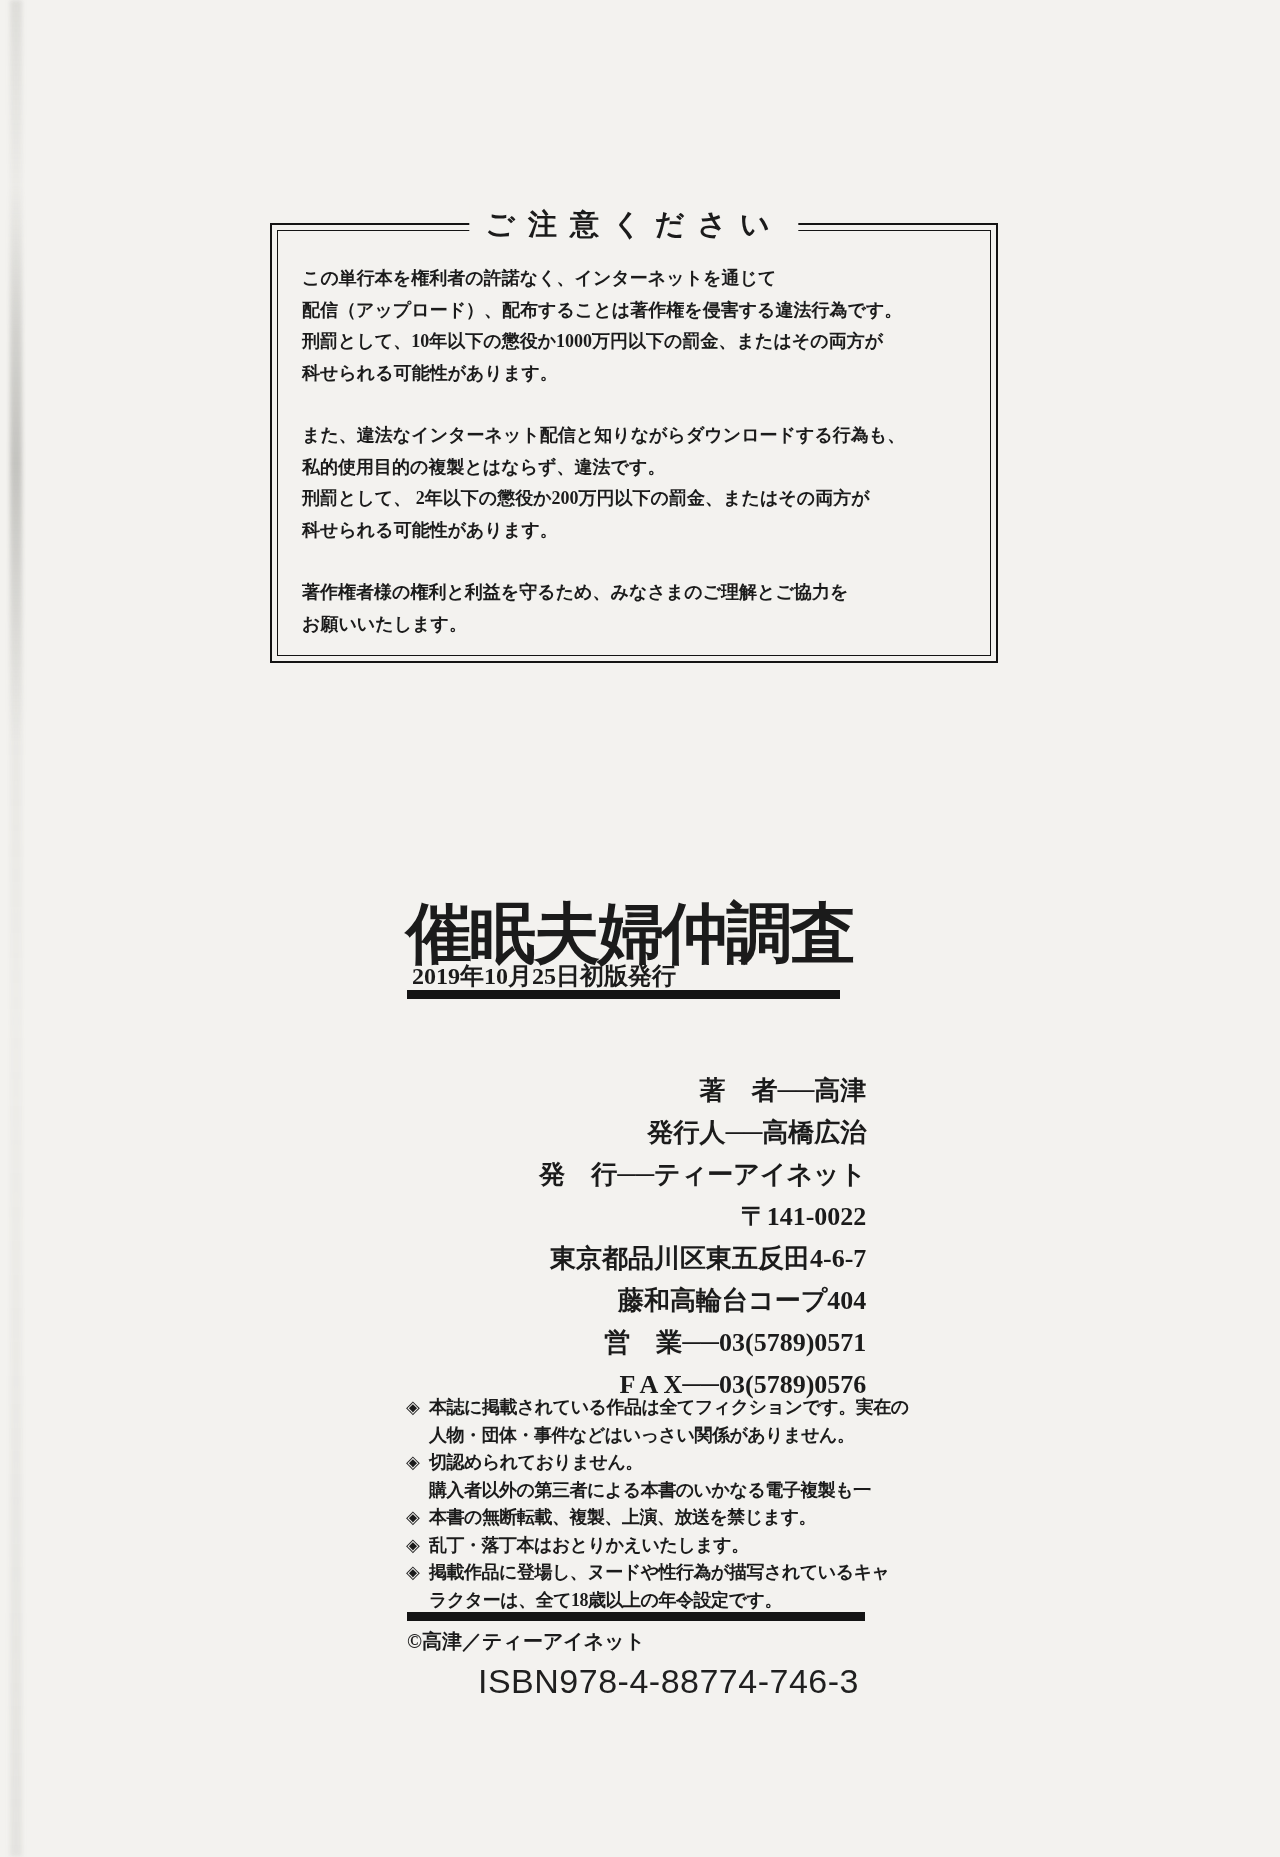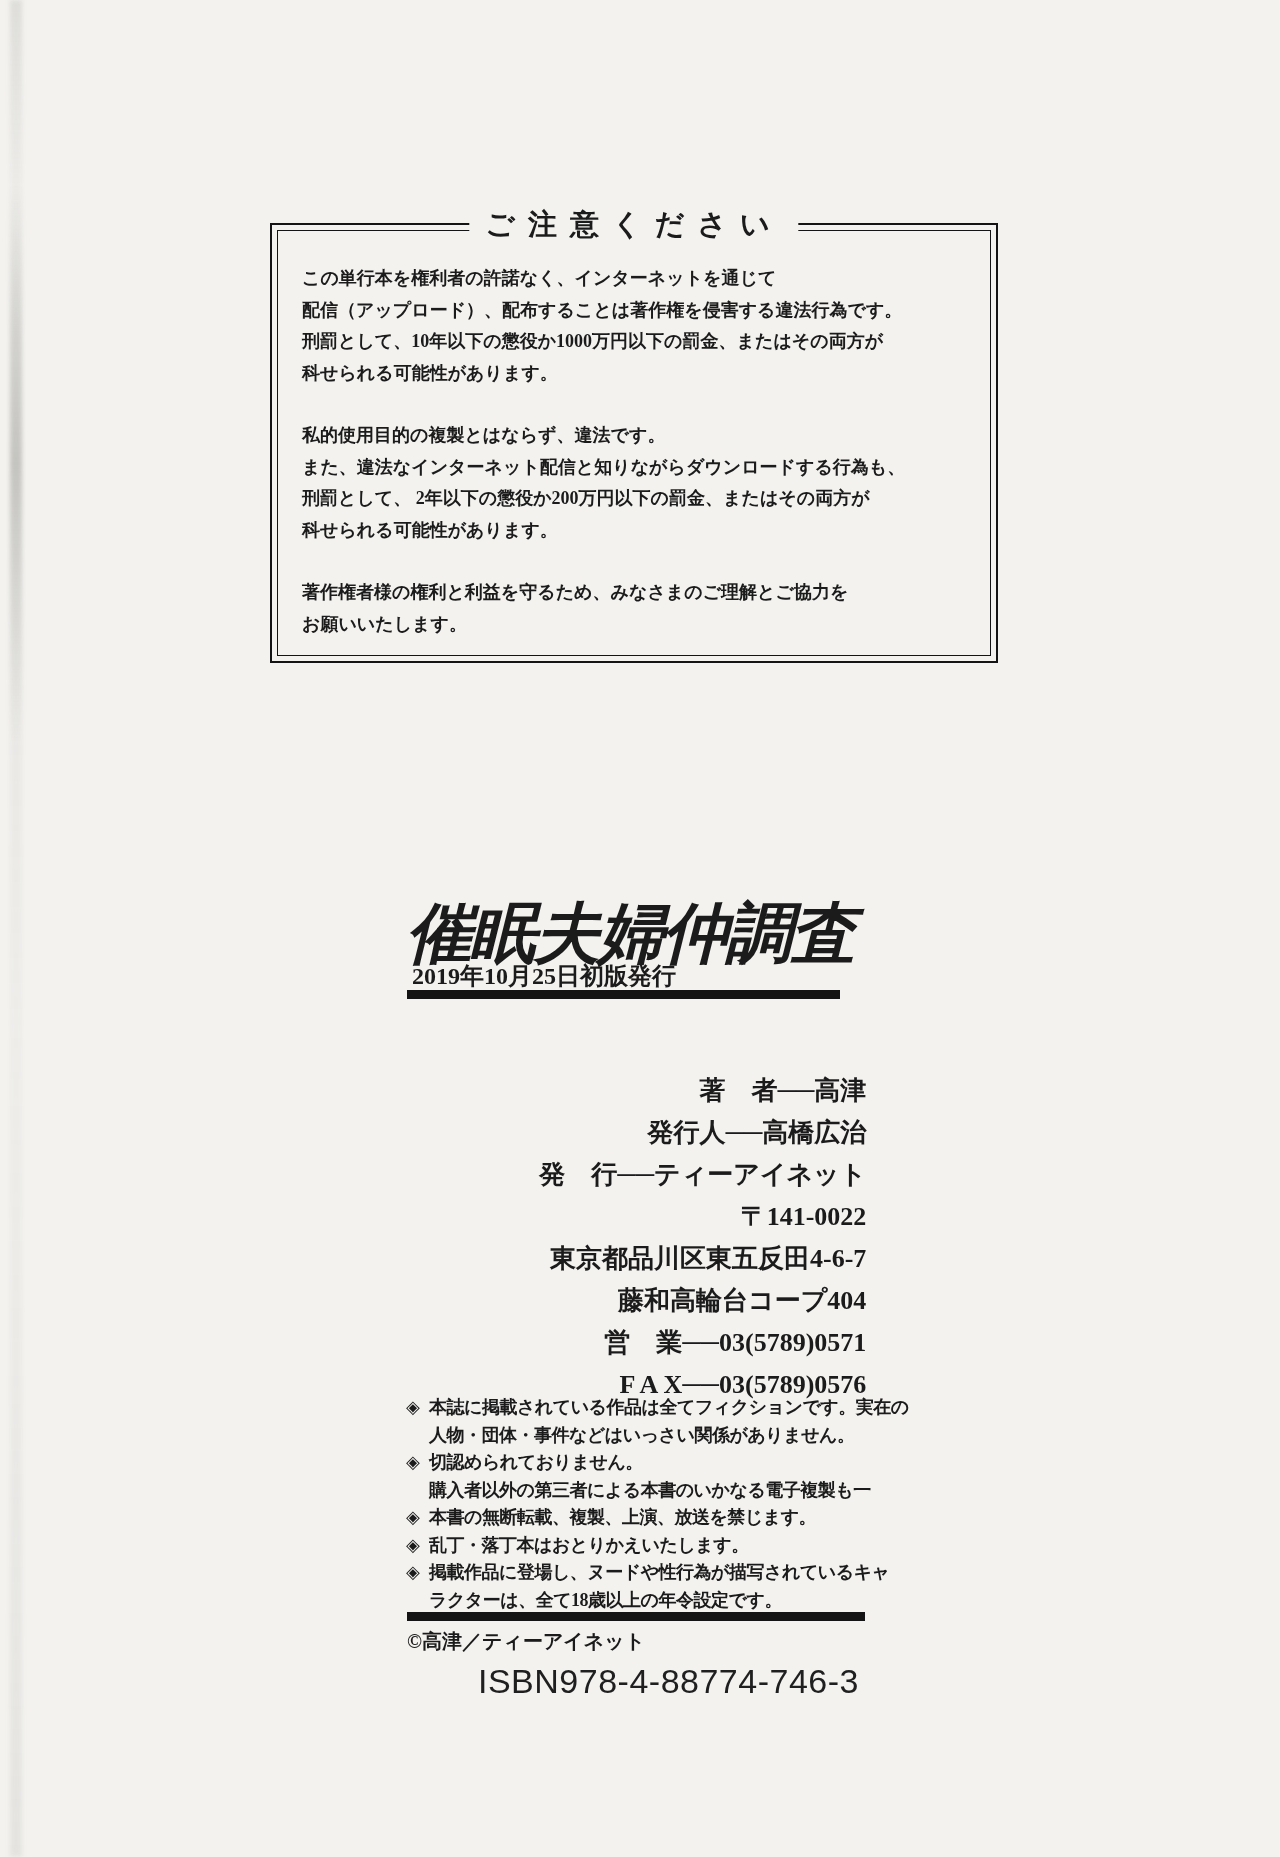--- a/index.html
+++ b/index.html
@@ -70,21 +70,20 @@
   
   .book-title{
     position:absolute;
     left:406px;top:894px;
     font-size:66px;
     font-weight:900;
     letter-spacing:-2px;
     white-space:nowrap;
     line-height:80px;
     margin:0;
-    font-style:italic;
   }
   .title-rule{
     position:absolute;
     left:407px;top:990px;
     width:433px;height:9px;
     background:#141414;
   }
   .edition-date{
     position:absolute;
     left:412px;top:960px;
@@ -160,22 +159,22 @@
     <div class="warning-box-inner"></div>
     <div class="warning-title">ご注意ください</div>
     <div class="warning-body">
       <div class="wpara">
         <div class="wline">この単行本を権利者の許諾なく、インターネットを通じて</div>
         <div class="wline">配信（アップロード）、配布することは著作権を侵害する違法行為です。</div>
         <div class="wline">刑罰として、10年以下の懲役か1000万円以下の罰金、またはその両方が</div>
         <div class="wline">科せられる可能性があります。</div>
       </div>
       <div class="wpara">
+        <div class="wline">また、違法なインターネット配信と知りながらダウンロードする行為も、</div>
         <div class="wline">私的使用目的の複製とはならず、違法です。</div>
-        <div class="wline">また、違法なインターネット配信と知りながらダウンロードする行為も、</div>
         <div class="wline">刑罰として、 2年以下の懲役か200万円以下の罰金、またはその両方が</div>
         <div class="wline">科せられる可能性があります。</div>
       </div>
       <div class="wpara">
         <div class="wline">著作権者様の権利と利益を守るため、みなさまのご理解とご協力を</div>
         <div class="wline">お願いいたします。</div>
       </div>
     </div>
   </div>
 

